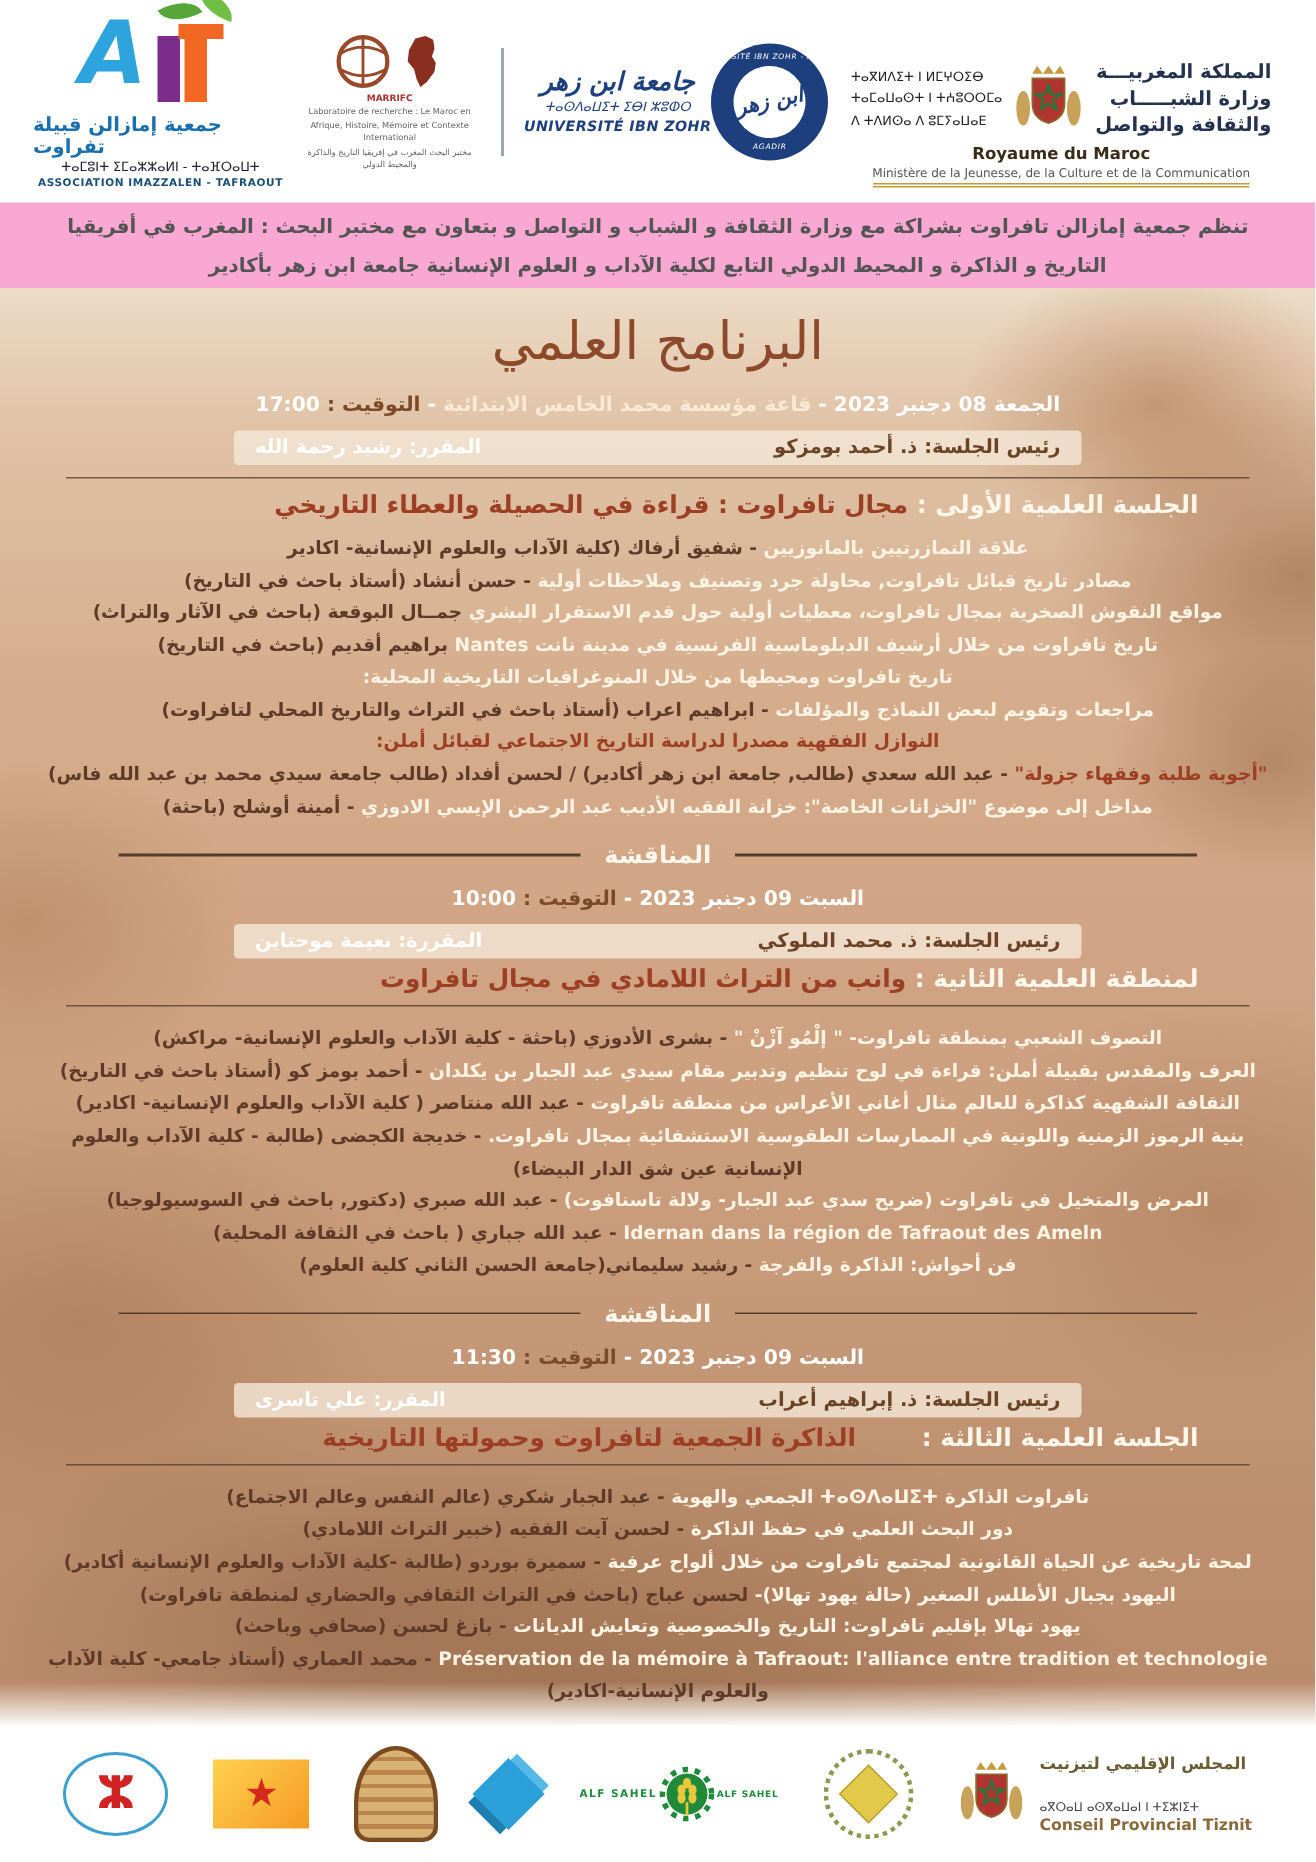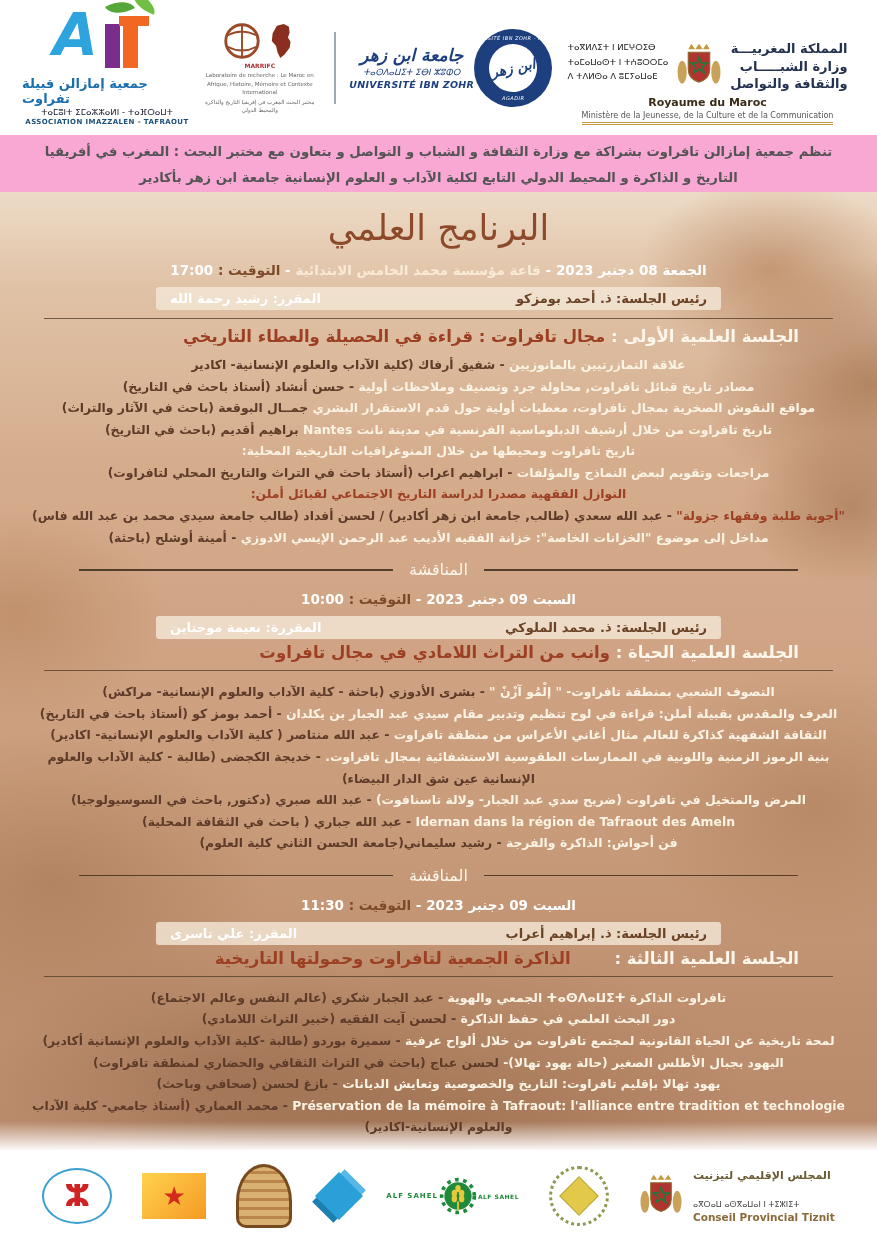--- a/index.html
+++ b/index.html
@@ -33,21 +33,21 @@
   .uni-txt{text-align:center;}
   .uni-ar{color:#1d3f7e;font-size:17px;font-weight:bold;}
   .uni-tif{color:#1d3f7e;font-size:8.5px;margin-top:2px;}
   .uni-fr{color:#1d3f7e;font-size:9.5px;font-weight:bold;margin-top:2px;letter-spacing:.3px;}
   .seal{position:relative;width:78px;height:78px;border-radius:50%;background:#1d3f7e;display:flex;align-items:center;justify-content:center;}
   .seal-core{width:48px;height:48px;border-radius:50%;background:#fff;display:flex;align-items:center;justify-content:center;color:#1d3f7e;font-weight:bold;font-size:14px;transform:rotate(-12deg);}
   .seal-t{position:absolute;color:#fff;font-size:5px;letter-spacing:.5px;white-space:nowrap;}
   .seal-t.top{top:6px;} .seal-t.bot{bottom:6px;}
   
   .min{width:295px;}
-  .min-top{display:flex;align-items:flex-start;justify-content:center;gap:8px;direction:ltr;margin-top:30px;}
+  .min-top{display:flex;align-items:center;justify-content:center;gap:8px;direction:ltr;margin-top:30px;}
   .min-tif{font-size:8.5px;color:#222;line-height:1.7;text-align:left;white-space:nowrap;}
   .min-ar{font-size:13px;font-weight:bold;color:#24324f;line-height:1.35;text-align:right;white-space:nowrap;}
   .min-kgd{display:flex;align-items:center;gap:6px;margin-top:3px;}
   .gold{flex:1;height:1.5px;background:#c49a3f;}
   .min-fr1{font-size:11px;font-weight:bold;color:#3a2c18;white-space:nowrap;}
   .min-fr2{font-size:8px;color:#555;text-align:center;border-bottom:3px double #c49a3f;padding-bottom:2px;margin-top:2px;}
 
   
   .intro{background:#f9a8d4;text-align:center;font-size:13.2px;font-weight:bold;color:#545454;line-height:1.95;padding:4px 42px 10px;height:43px;}
 
@@ -77,21 +77,21 @@
   .stitle .slabel{color:#fdf6ea;}
   .stitle .stext{color:#9c3f23;}
   .s3 .stext{margin-right:38px;}
   .items{padding:2px 30px;}
   .item{text-align:center;font-size:12.4px;font-weight:bold;line-height:1.74;}
   .item .pt{color:#fbf3e4;}
   .item .pt.accent{color:#9c3f23;}
   .item .sp{color:#5e3b28;}
   .discussion{display:flex;align-items:center;gap:16px;width:82%;margin:10px auto 12px;}
   .dline{flex:1;height:1.6px;background:#533e2b;}
-  .dlabel{color:#fdf6ea;font-size:16px;font-weight:normal;text-align:center;}
+  .dlabel{color:#fdf6ea;font-size:16px;font-weight:bold;text-align:center;}
 
   
   .ftr{height:91px;background:#fff;display:flex;align-items:center;justify-content:center;gap:30px;direction:ltr;padding:0 10px;}
   .flogo{display:flex;flex-direction:row;align-items:center;}
   .az-oval{width:66px;height:52px;border:2px solid #3aa0d0;border-radius:50%;display:flex;align-items:center;justify-content:center;color:#cf2222;font-size:30px;font-weight:bold;line-height:1;}
   .orange-card{width:64px;height:46px;background:linear-gradient(135deg,#ffd24d,#f59a23);display:flex;align-items:center;justify-content:center;color:#d42a1e;font-size:26px;}
   .arch{width:50px;height:58px;border:3px solid #7a4a1f;border-radius:50% 50% 10px 10px/58% 58% 10px 10px;background:repeating-linear-gradient(0deg,#d9b173 0 6px,#b9854a 6px 9px);}
   .diam-wrap{display:flex;flex-direction:column;align-items:center;}
   .diam{width:34px;height:34px;background:#2b9fd8;transform:rotate(45deg);box-shadow:0 -8px 0 -2px #55b8e6,0 8px 0 -2px #1d7fb0;margin:8px 0;}
   .alf{align-items:center;}
@@ -233,21 +233,21 @@
         <span class="d">السبت 09 دجنبر 2023</span>
         <span class="d">-</span>
         <span class="tl">التوقيت :</span>
         <span class="d">10:00</span>
       </div>
       <div class="chair-bar">
         <span class="chair"><span>رئيس الجلسة:</span> <span>ذ. محمد الملوكي</span></span>
         <span class="rapp"><span>المقررة:</span> <span>نعيمة موحتاين</span></span>
       </div>
       <h2 class="stitle">
-        <span class="slabel">الجلسة العلمية الحياة :</span>
+        <span class="slabel">لمنطقة العلمية الثانية :</span>
         <span class="stext">وانب من التراث اللامادي في مجال تافراوت</span>
       </h2>
       <hr class="rule">
       <div class="items">
         <div class="item"><span class="pt">التصوف الشعبي بمنطقة تافراوت- " إلْمُو آزْنْ "</span> <span class="sp">- بشرى الأدوزي (باحثة - كلية الآداب والعلوم الإنسانية- مراكش)</span></div>
         <div class="item"><span class="pt">العرف والمقدس بقبيلة أملن: قراءة في لوح تنظيم وتدبير مقام سيدي عبد الجبار بن يكلدان</span> <span class="sp">- أحمد بومز كو (أستاذ باحث في التاريخ)</span></div>
         <div class="item"><span class="pt">الثقافة الشفهية كذاكرة للعالم مثال أغاني الأعراس من منطقة تافراوت</span> <span class="sp">- عبد الله منتاصر ( كلية الآداب والعلوم الإنسانية- اكادير)</span></div>
         <div class="item"><span class="pt">بنية الرموز الزمنية واللونية في الممارسات الطقوسية الاستشفائية بمجال تافراوت.</span> <span class="sp">- خديجة الكجضى (طالبة - كلية الآداب والعلوم الإنسانية عين شق الدار البيضاء)</span></div>
         <div class="item"><span class="pt">المرض والمتخيل في تافراوت (ضريح سدي عبد الجبار- ولالة تاسنافوت)</span> <span class="sp">- عبد الله صبري (دكتور, باحث في السوسيولوجيا)</span></div>
         <div class="item"><span class="pt">Idernan dans la région de Tafraout des Ameln</span> <span class="sp">- عبد الله جباري ( باحث في الثقافة المحلية)</span></div>

